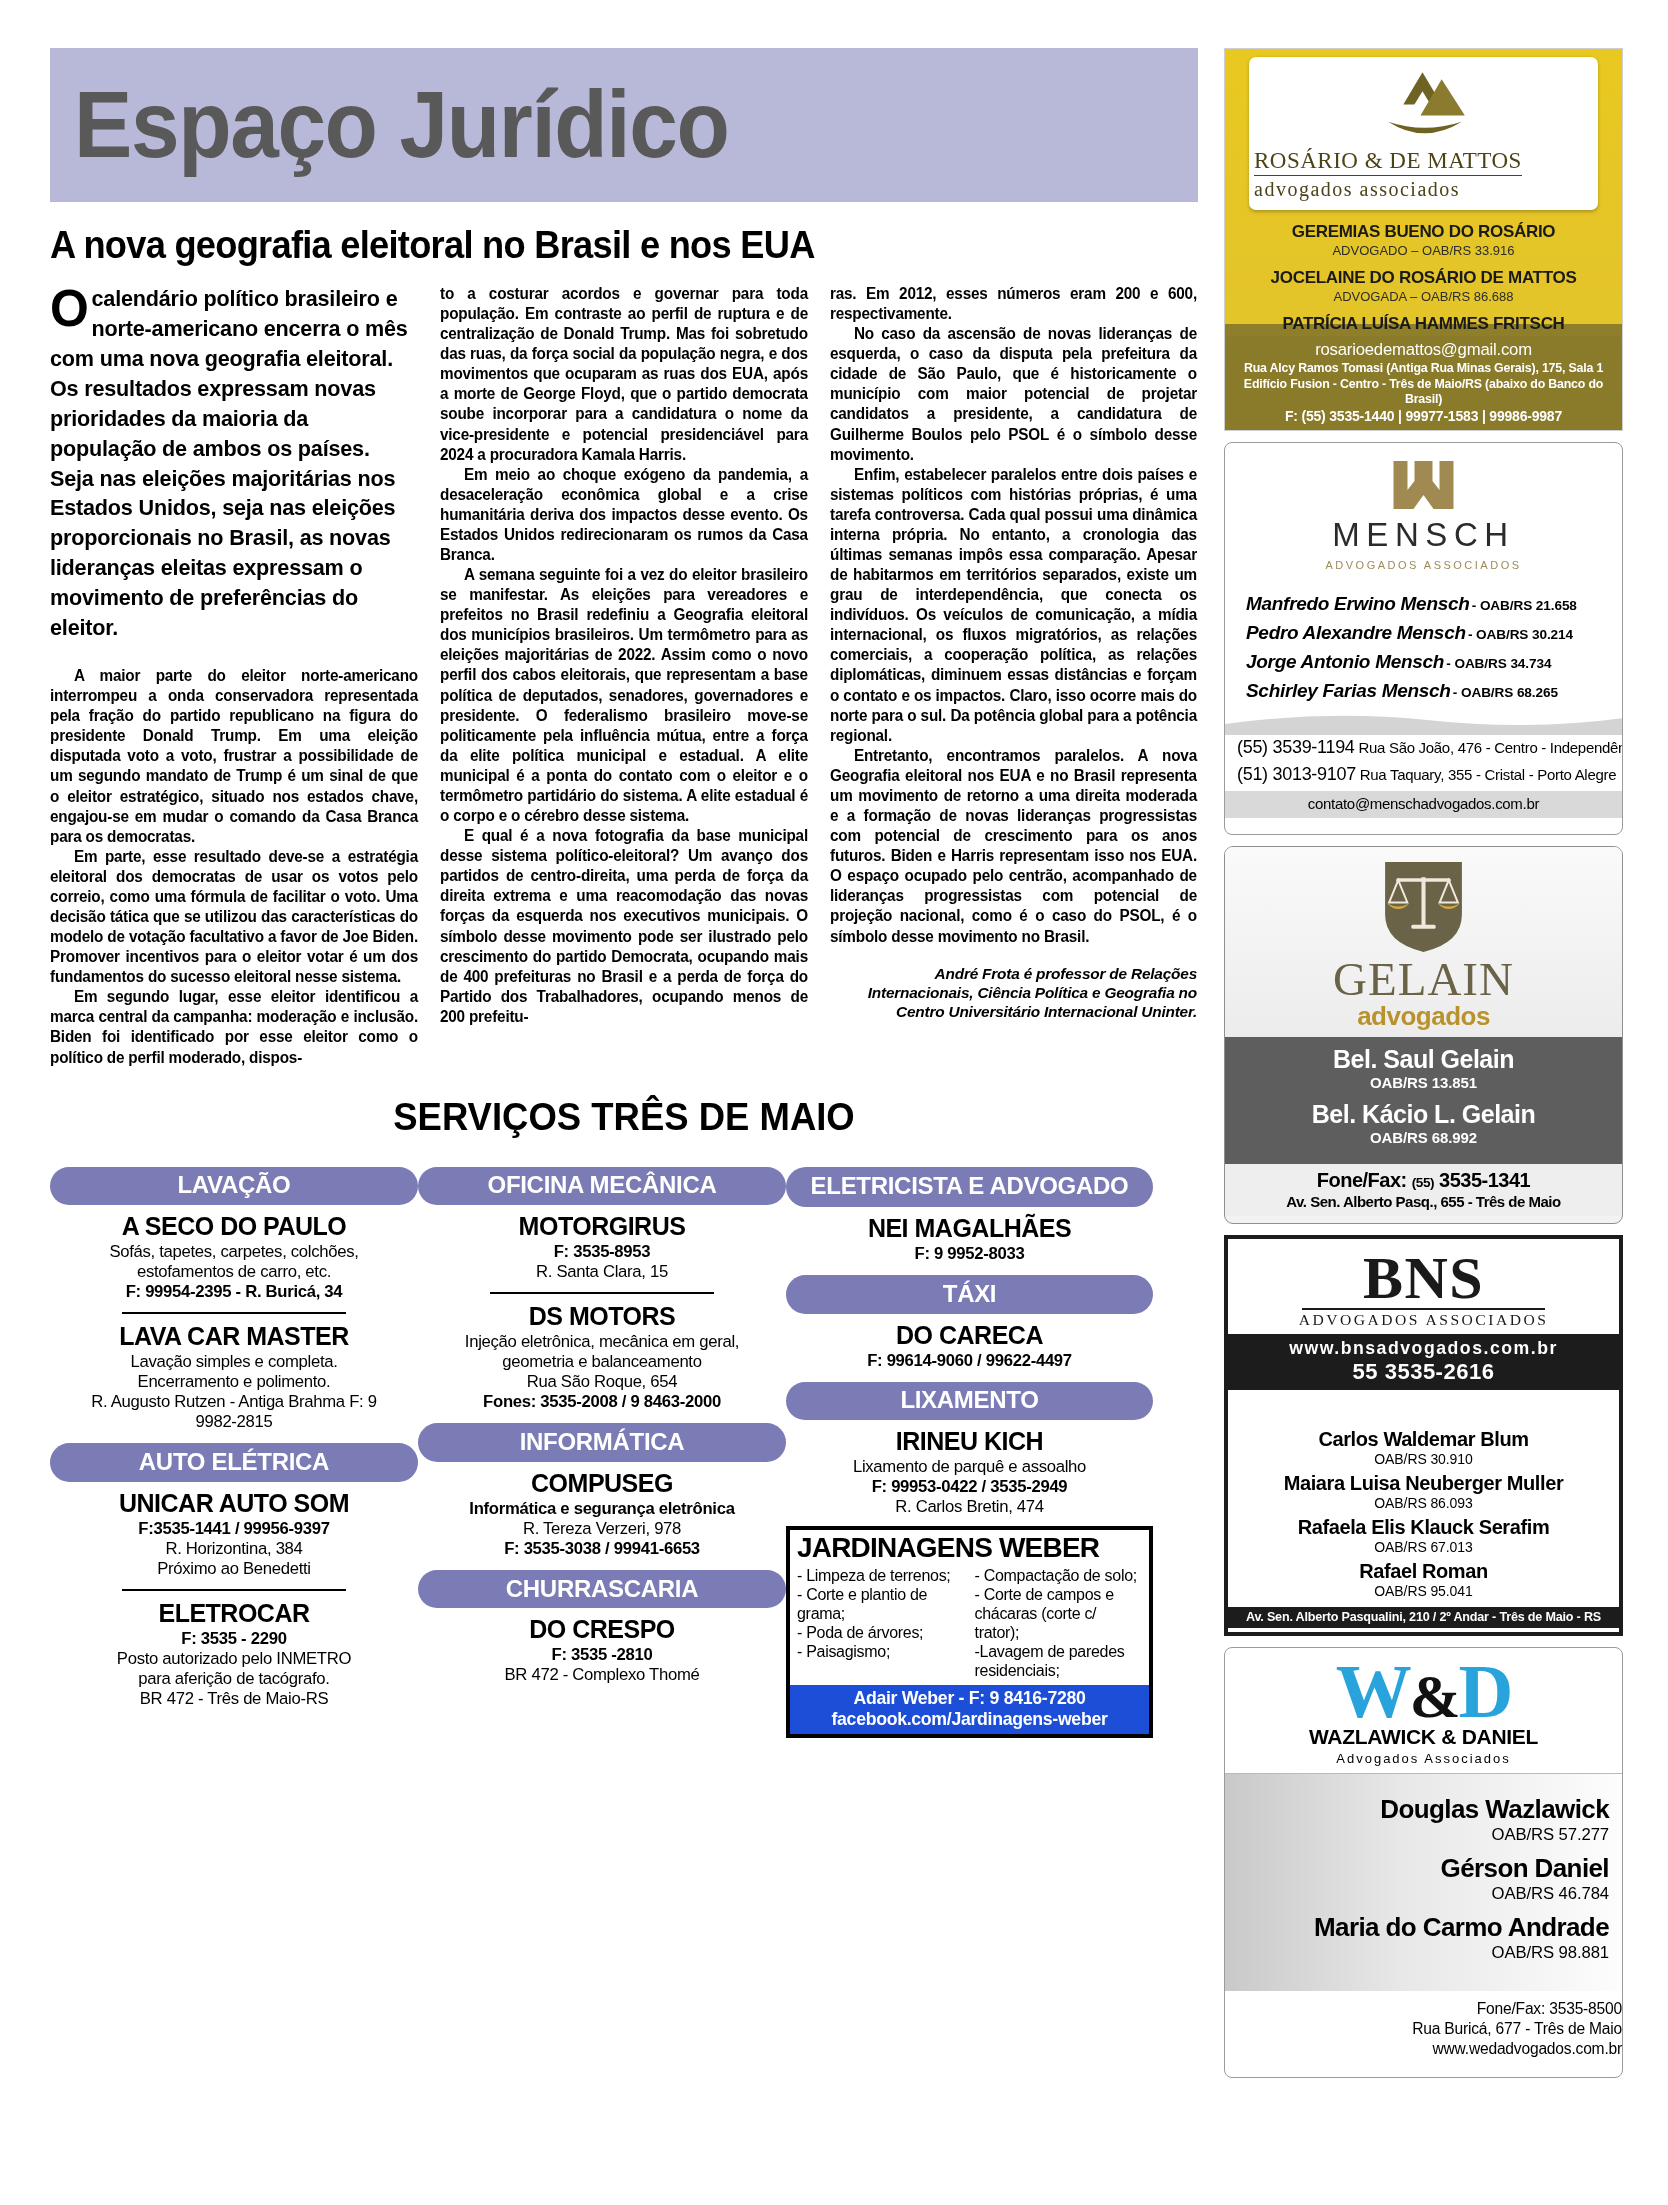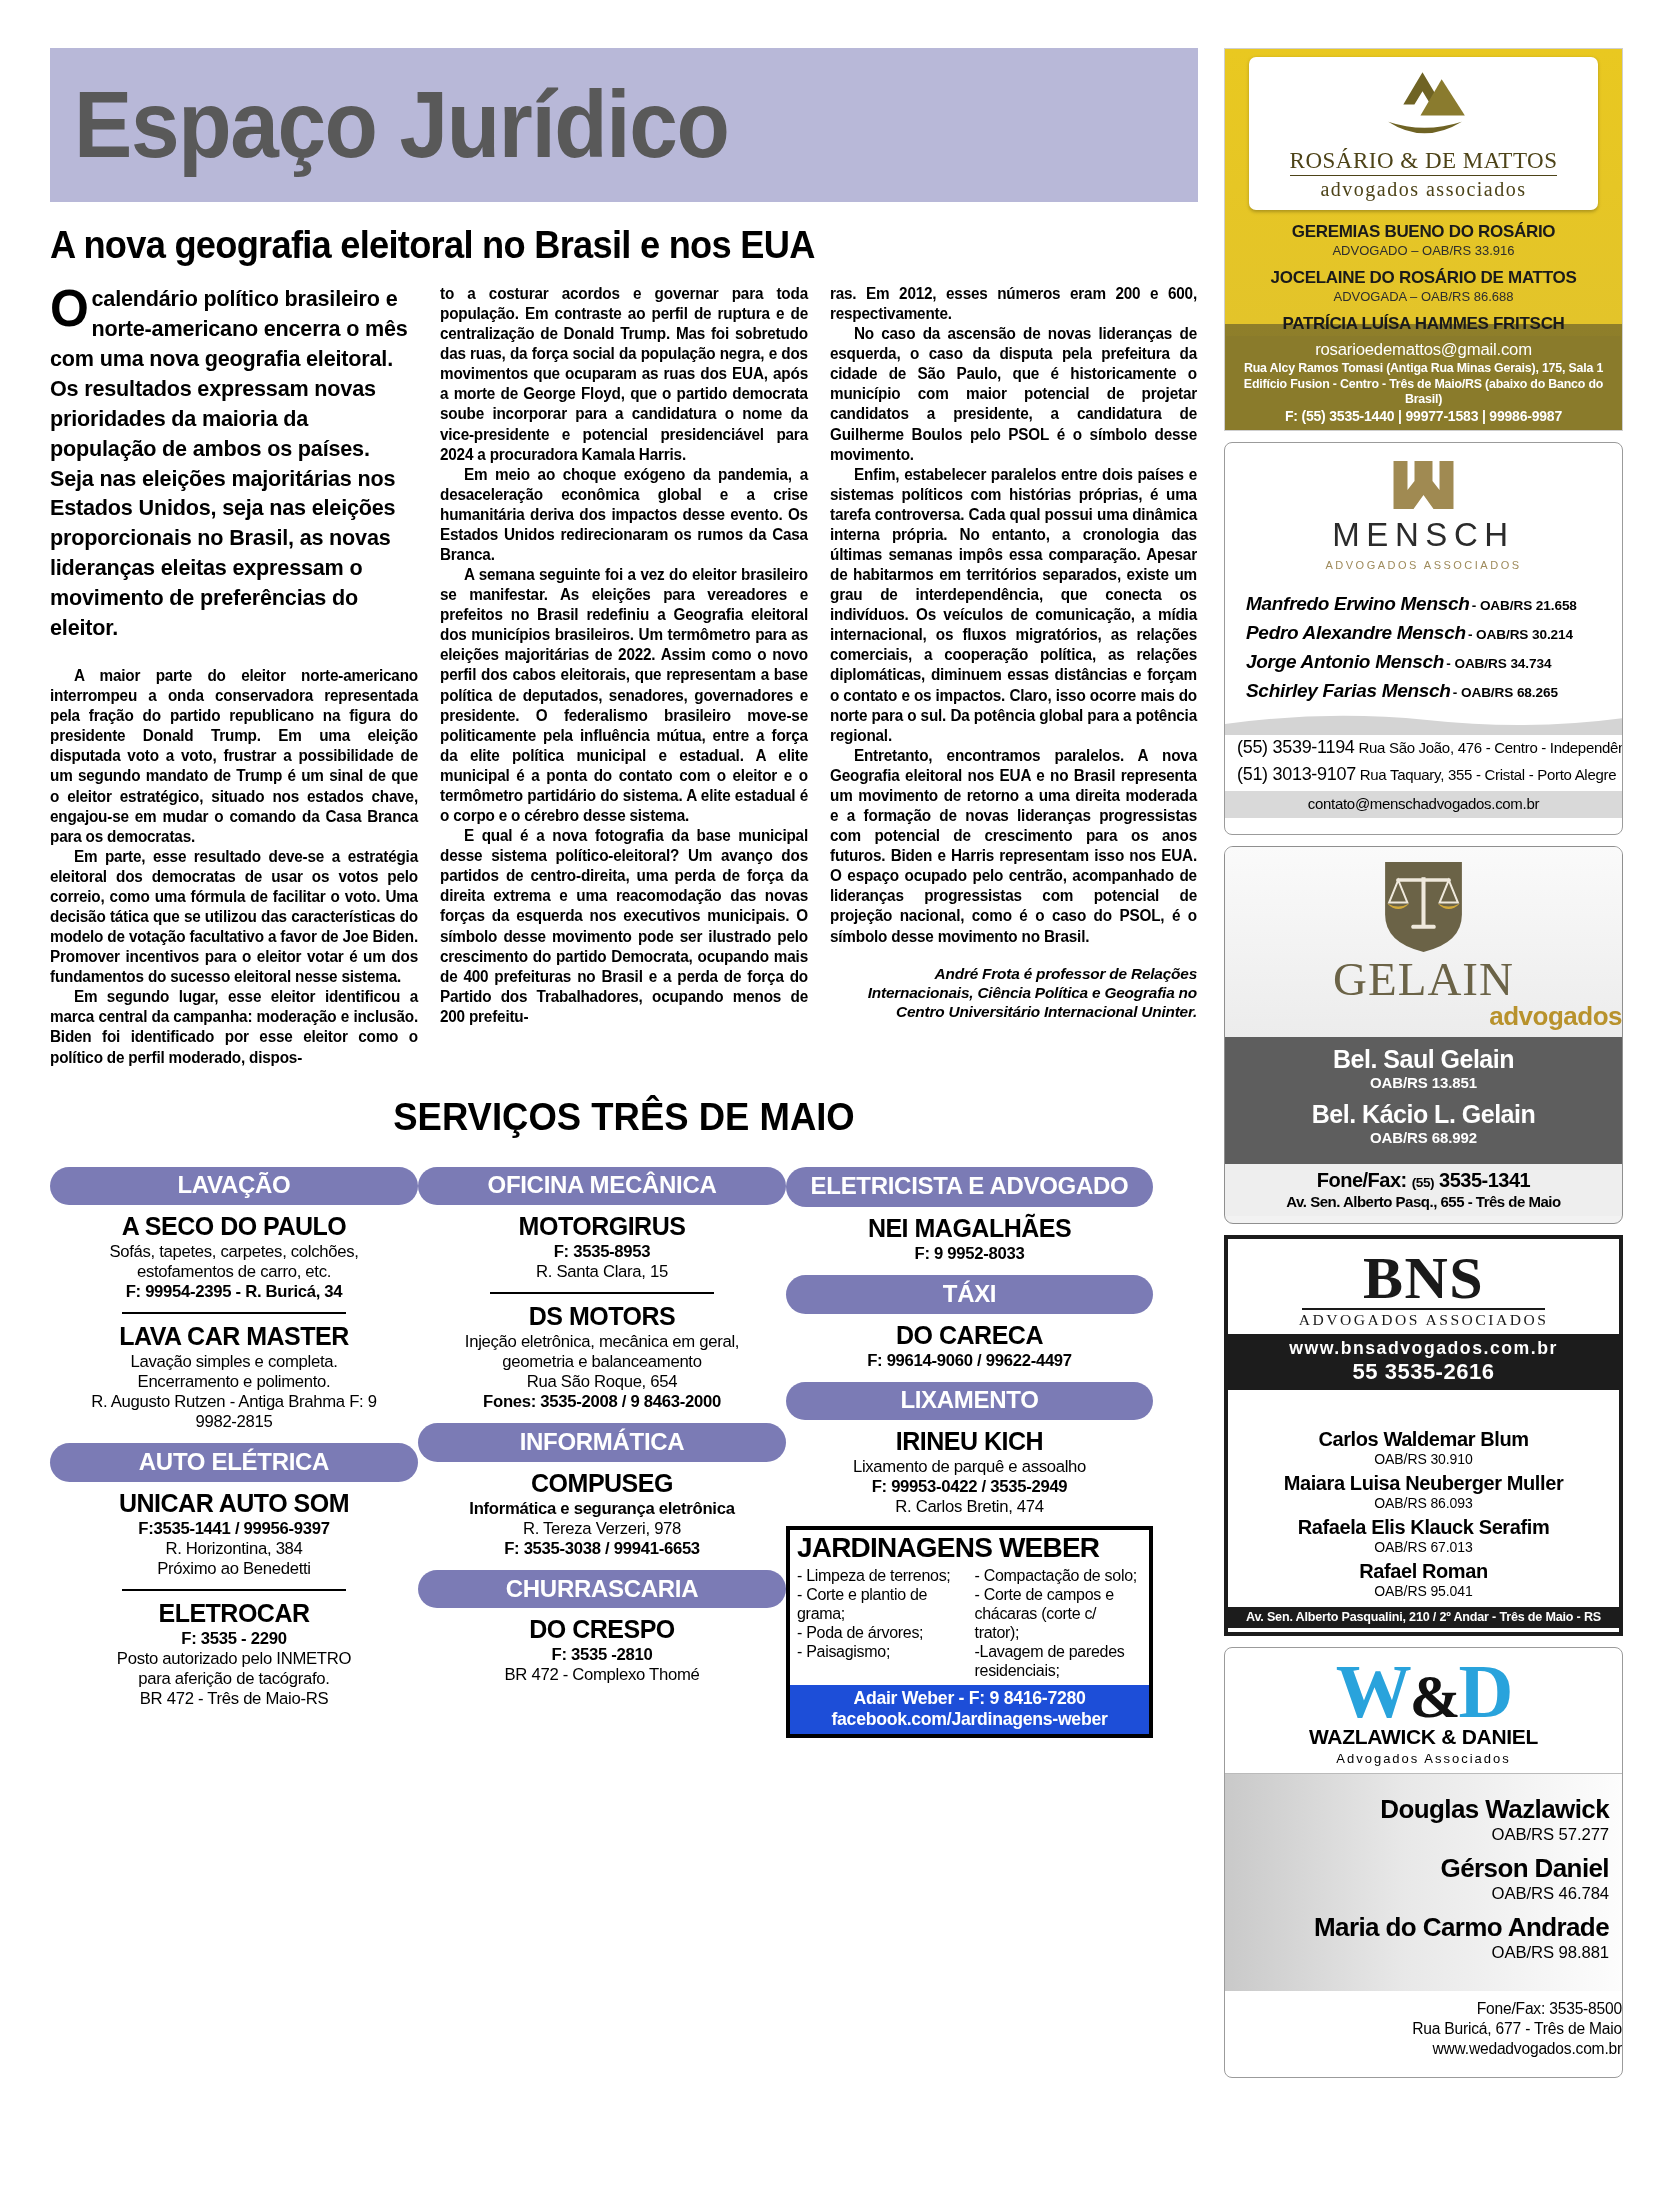--- a/index.html
+++ b/index.html
@@ -195,21 +195,20 @@
     background:linear-gradient(180deg,#e9c820 0%,#e3c42a 72%,#e3c42a 72.2%,#8f7f2a 72.3%,#8a7a2c 100%);
     border:1px solid #cfcfcf;
     padding:7px 6px 0 6px;
     height:383px;
   }
   .ros-logo-card {
     background:#fff;
     border-radius:7px;
     margin:1px 18px 0 18px;
     padding:11px 5px 9px 5px;
-    text-align:center;
     box-shadow:0 1.5px 3.5px rgba(0,0,0,.25);
   }
   .ros-mountain { margin:1px auto 3px auto; display:block; }
   .ros-name {
     font-family:"Liberation Serif", serif;
     font-size:23px;
     color:#4d4318;
     letter-spacing:0.5px;
     border-bottom:1.5px solid #4d4318;
     display:inline-block;
@@ -272,21 +271,21 @@
     background:#f2f2f2; height:378px;
   }
   .gel-top {
     background:linear-gradient(180deg,#fafafa 0%,#ececec 100%);
     text-align:center; padding:11px 0 5px 0;
   }
   .gel-word {
     font-family:"Liberation Serif", serif;
     font-size:47px; color:#6b6347; letter-spacing:1px; line-height:1;
   }
-  .gel-sub { font-size:26px; color:#b8922c; font-weight:bold; letter-spacing:-0.5px; margin-top:-2px;text-align:right; }
+  .gel-sub { font-size:26px; color:#b8922c; font-weight:bold; letter-spacing:-0.5px; margin-top:-2px; }
   .gel-mid { background:#5e5e5e; color:#fff; text-align:center; padding:8px 0 9px 0; }
   .gel-nm { font-size:25px; font-weight:bold; letter-spacing:-0.5px; }
   .gel-oab { font-size:15px; font-weight:bold; letter-spacing:-0.1px; margin:0 0 9px 0; }
   .gel-bot { background:#eee; text-align:center; padding:5px 0 6px 0; }
   .gel-fone { font-size:20px; font-weight:bold; letter-spacing:-0.5px; }
   .gel-fone .sm { font-size:13.6px; }
   .gel-addr { font-size:15px; font-weight:bold; letter-spacing:-0.5px; margin-top:1px; }
 
   
   .ad-bns { border:4.5px solid #1c1c1c; background:#fff; height:401px; }

